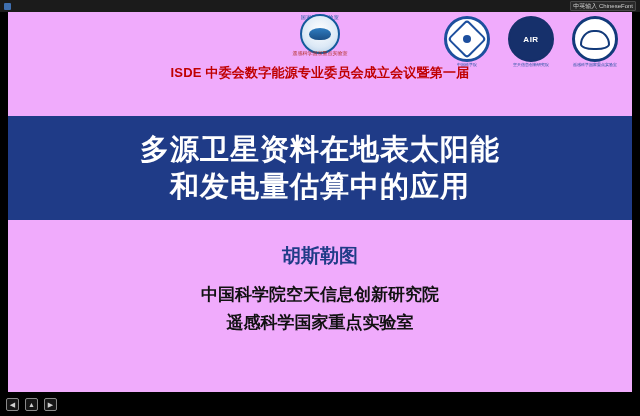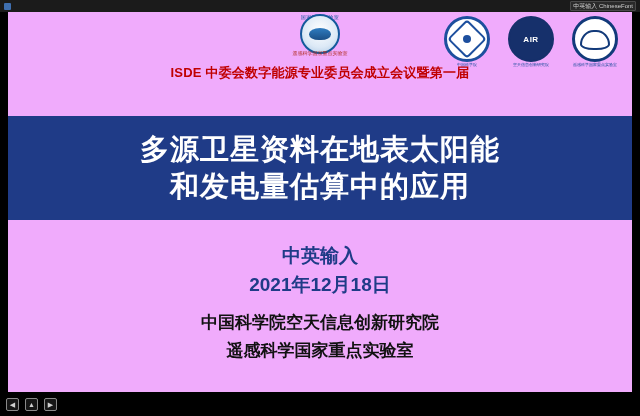--- a/index.html
+++ b/index.html
@@ -353,22 +353,21 @@
 
       <div class="conf-line1">ISDE 中委会数字能源专业委员会成立会议暨第一届</div>
     </div>
 
     <div class="title-band">
       <div class="title-line">多源卫星资料在地表太阳能</div>
       <div class="title-line">和发电量估算中的应用</div>
     </div>
 
     <div class="author-zone">
-      <div class="author-name">中英输入</div>
-      <div class="author-date">2021年12月18日</div>
+      <div class="author-name">胡斯勒图</div>
       <div class="affil">中国科学院空天信息创新研究院</div>
       <div class="affil" style="margin-top:0">遥感科学国家重点实验室</div>
     </div>
 
   </div>
 
   <div class="bottombar">
     <div class="ctrl">◀</div>
     <div class="ctrl">▲</div>
     <div class="ctrl">▶</div>

